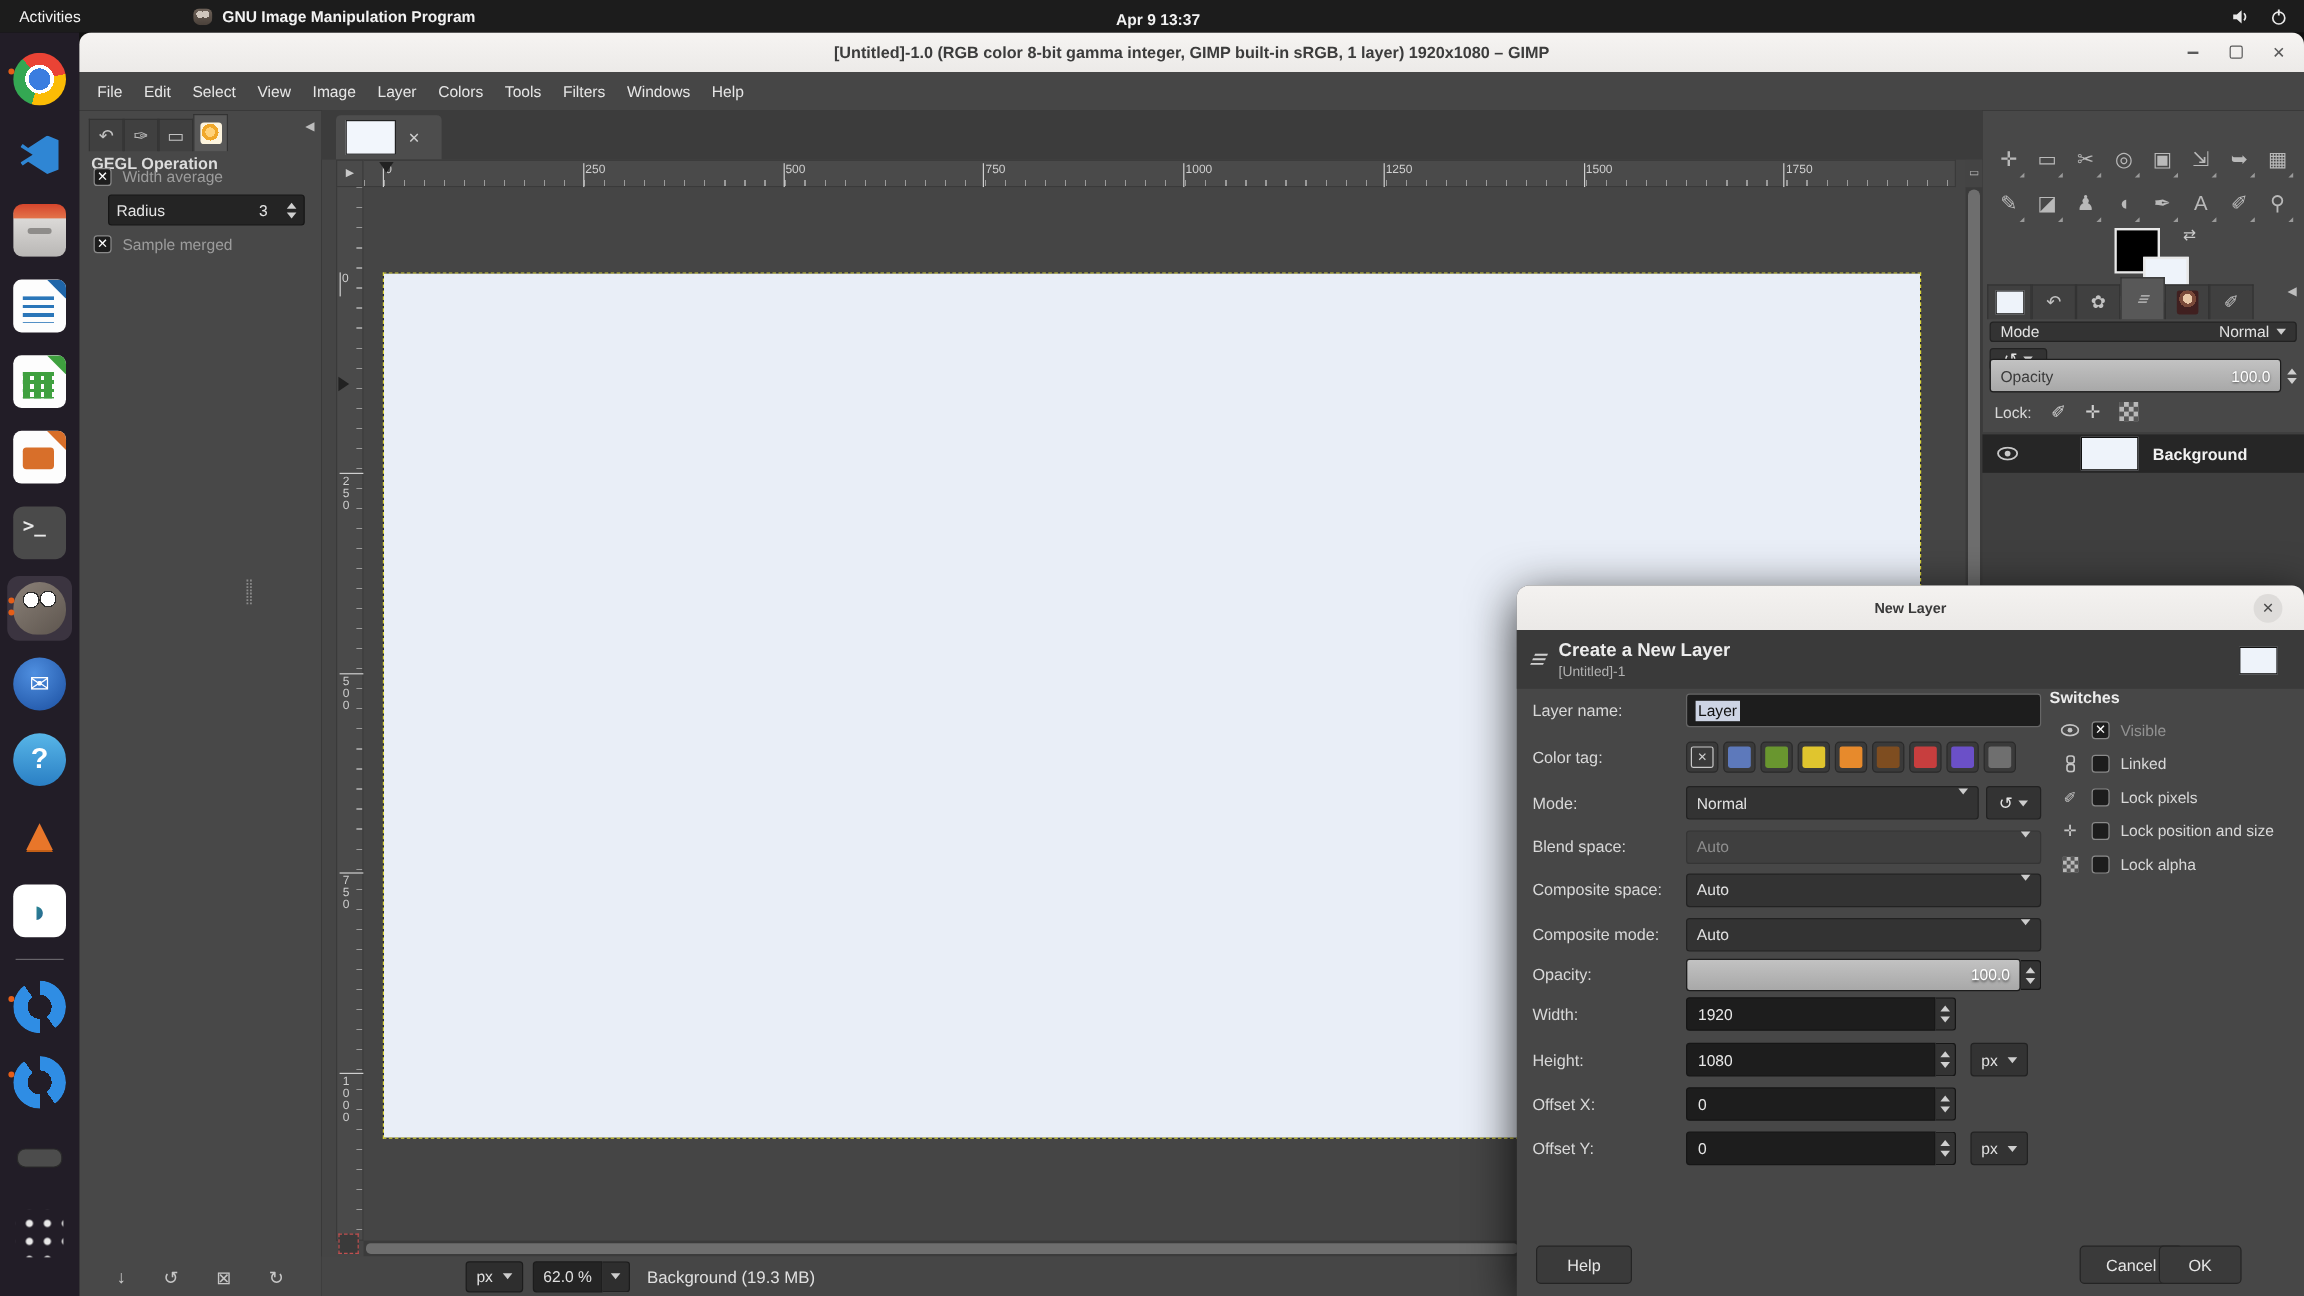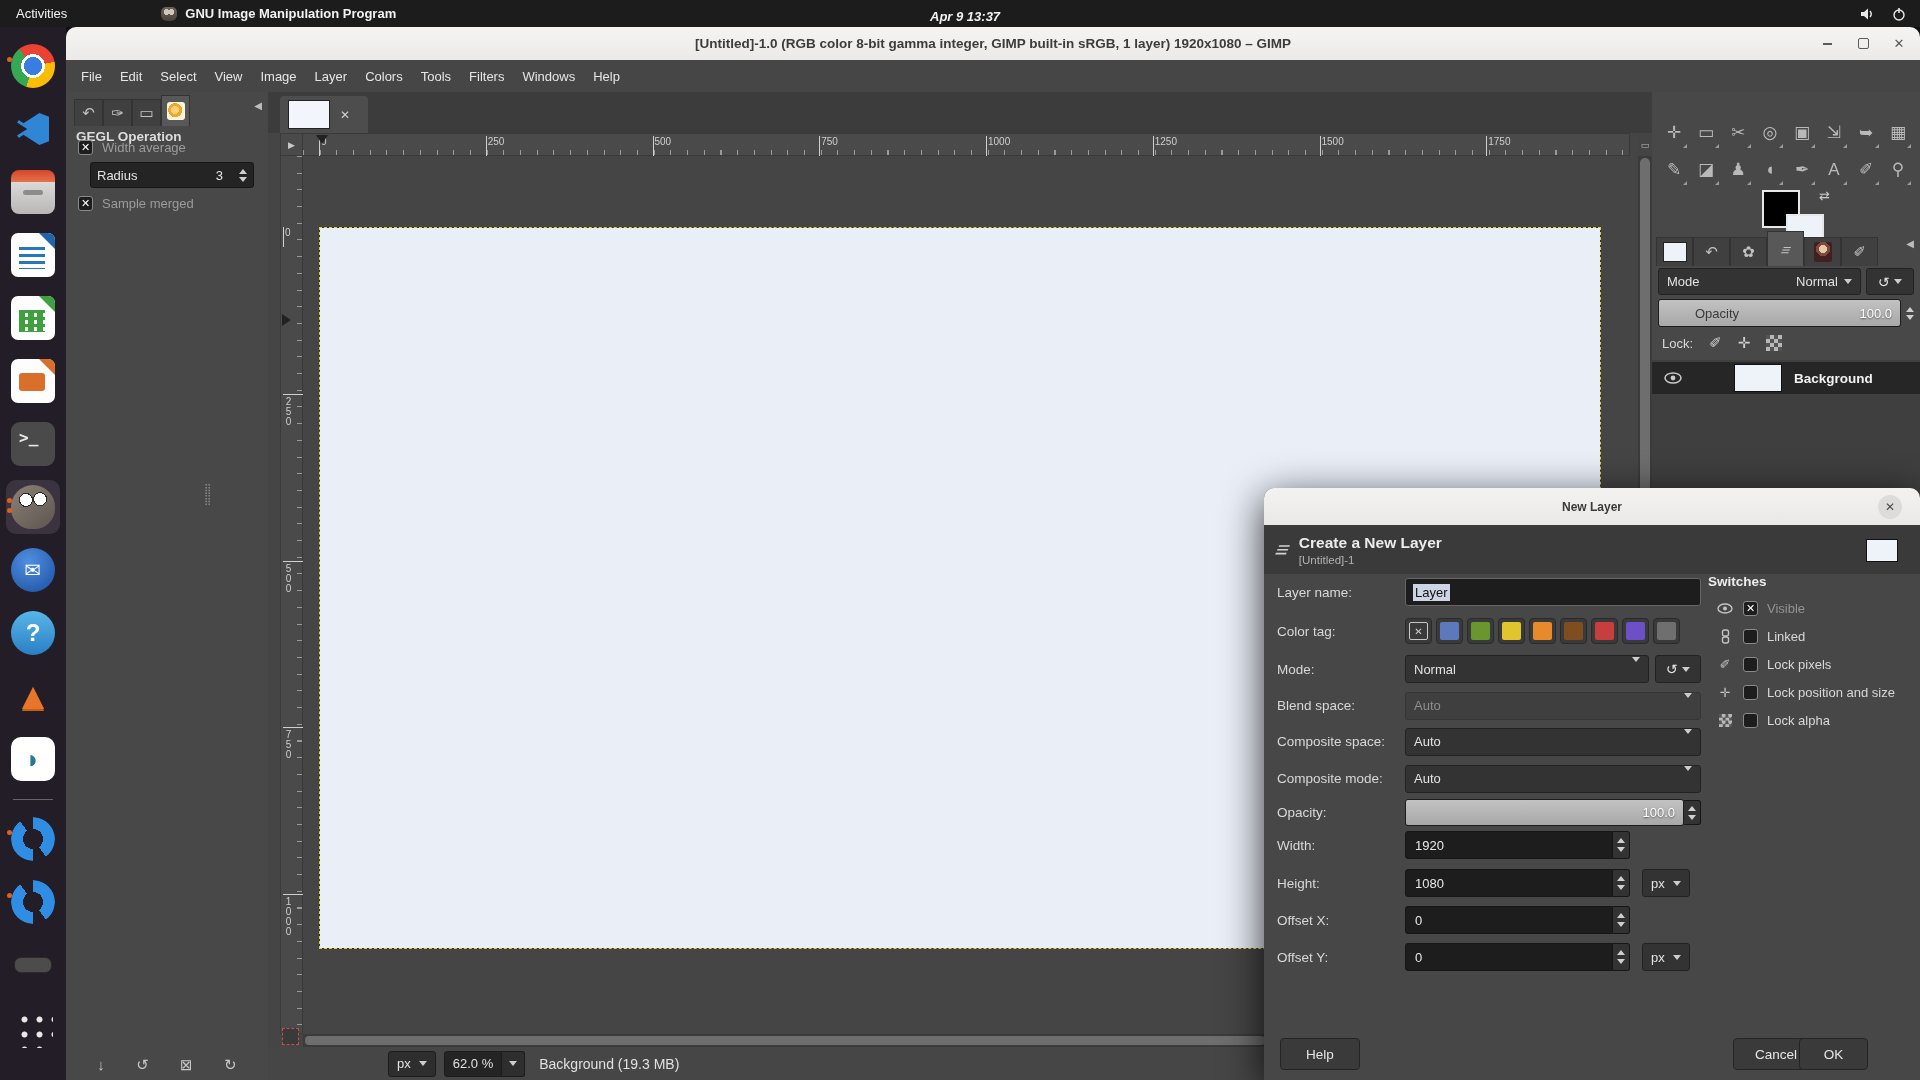--- a/index.html
+++ b/index.html
@@ -10,21 +10,21 @@
 
   
   #topbar{left:0;top:0;width:1920px;height:27px;background:#1c1c1c;color:#f2f2f2;
           display:flex;align-items:center;z-index:50;}
   #activities{padding:0 16px;font-size:13px;}
   #topbar-app{display:flex;align-items:center;gap:8px;margin-left:78px;font-weight:bold;font-size:13px;}
   .wilber-mini{width:16px;height:14px;border-radius:5px 5px 6px 6px;
     background:radial-gradient(circle at 35% 35%,#cfc6bd 0 3px,transparent 3px),
                radial-gradient(circle at 65% 35%,#cfc6bd 0 3px,transparent 3px),
                linear-gradient(#6e6259,#4a413a);}
-  #clock{position:absolute;left:930px;top:0;height:32px;display:flex;align-items:center;font-weight:bold;font-size:13px;font-style:italic;}
+  #clock{position:absolute;left:930px;top:0;height:32px;display:flex;align-items:center;font-weight:bold;font-size:13px;}
   #tray{position:absolute;right:14px;top:0;height:27px;display:flex;align-items:center;gap:16px;}
   #tray svg{display:block;}
 
   
   #launcher{left:0;top:27px;width:66px;height:1053px;background:#221d27;z-index:40;
             display:flex;flex-direction:column;align-items:center;padding-top:12px;box-sizing:border-box;}
   .dock-item{position:relative;width:54px;height:54px;margin-bottom:9px;border-radius:10px;
              display:flex;align-items:center;justify-content:center;flex:0 0 auto;}
   .dock-item.active{background:#3b3440;}
   .run-dot{position:absolute;left:1px;top:40%;width:5px;height:5px;border-radius:50%;background:#e55e18;}
@@ -173,31 +173,31 @@
   #mini-swatch .b{position:absolute;left:0;top:0;width:9px;height:9px;background:#000;border:1px solid #ddd;}
   #mini-swatch .w{position:absolute;right:0;bottom:0;width:9px;height:9px;background:#fff;border:1px solid #777;}
   #rd-tabs{position:absolute;left:4px;top:140px;display:flex;align-items:flex-end;height:34px;}
   .rd-tab{width:35px;height:28px;background:#404040;border:1px solid #333;border-bottom:none;color:#c2c2c2;
       display:flex;align-items:center;justify-content:center;font-size:15px;}
   .rd-tab.sel{background:#585858;height:34px;}
   .rd-tab .thumb{width:22px;height:18px;background:#eef3fa;border:1px solid #222;}
   .rd-tab .portrait{width:18px;height:20px;border-radius:2px;background:
       radial-gradient(circle at 50% 35%,#e8c8a8 0 4px,#7a4a3a 4px 7px,#402020 7px);}
   .layers-glyph{display:inline-block;transform:skewX(-24deg);letter-spacing:-1px;font-weight:bold;}
-  #rd-mode-row{position:absolute;left:6px;top:176px;width:256px;height:27px;display:flex;gap:5px;}
+  #rd-mode-row{position:absolute;left:6px;top:176px;width:256px;height:27px;display:flex;gap:5px;flex-direction:column;}
   .dd{background:#333;border:1px solid #222;border-radius:3px;display:flex;align-items:center;
       color:#e2e2e2;padding:0 8px;box-sizing:border-box;}
   #rd-mode-dd{flex:1;gap:6px;}
   #rd-mode-dd .val{margin-left:auto;}
   .reset-btn{width:46px;display:flex;align-items:center;justify-content:center;gap:5px;background:#333;
       border:1px solid #222;border-radius:3px;color:#e2e2e2;font-size:14px;}
   .slider{position:relative;background:#2a2a2a;border:1px solid #1d1d1d;border-radius:3px;overflow:hidden;
       display:flex;align-items:center;}
   .slider .fill{position:absolute;inset:0;background:linear-gradient(#c2c2c2,#a8a8a8);}
-  .slider .lab{position:relative;color:#3a3a3a;padding-left:8px;margin-left:28px;}
+  .slider .lab{position:relative;color:#3a3a3a;padding-left:8px;}
   .slider .val{position:relative;margin-left:auto;color:#fff;text-shadow:0 1px 2px #0008;padding-right:8px;}
   #rd-opacity-row{position:absolute;left:6px;top:208px;width:256px;height:26px;display:flex;align-items:center;gap:3px;}
   #rd-opacity-row .slider{flex:1;height:26px;}
   #rd-lock-row{position:absolute;left:10px;top:242px;display:flex;align-items:center;gap:16px;color:#d8d8d8;}
   .checker{width:16px;height:16px;background:repeating-conic-gradient(#b8b8b8 0 25%,#555 0 50%) 0 0/8px 8px;}
   .glyph-icon{color:#cfcfcf;font-size:15px;}
   #layer-list{position:absolute;left:0;top:268px;width:268px;height:720px;background:#3f3f3f;}
   #layer-row{position:absolute;left:0;top:2px;width:268px;height:32px;background:#262626;display:flex;align-items:center;}
   #layer-row .thumb{width:46px;height:26px;background:#eef3fa;border:1px solid #111;margin-left:52px;}
   #layer-row .name{color:#f2f2f2;font-weight:bold;margin-left:12px;font-size:13.5px;}

